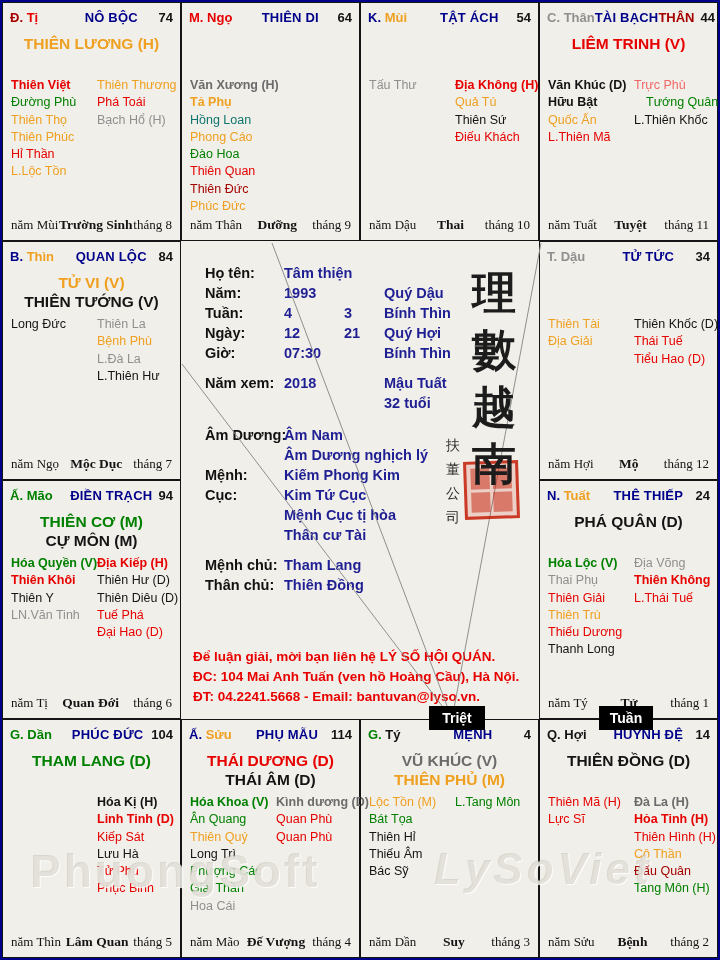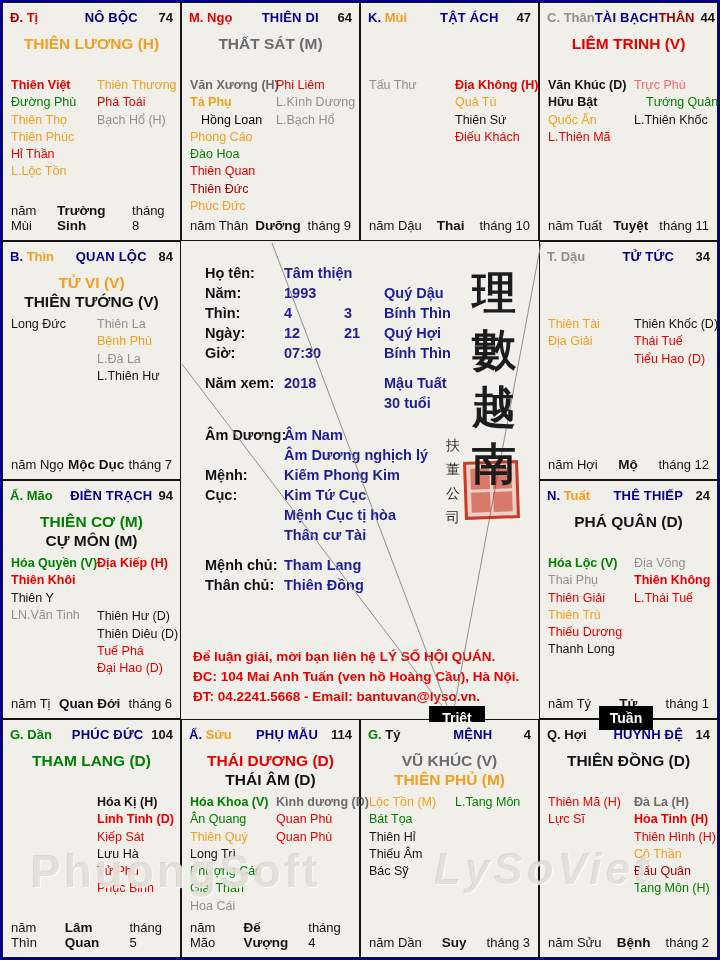--- a/index.html
+++ b/index.html
@@ -12,35 +12,35 @@
        font-size:13px;font-weight:bold;white-space:nowrap;}
   .hdr .sb{width:54px;}
   .hdr .pn{flex:1;text-align:center;letter-spacing:.2px;}
   .hdr .numwrap{display:flex;gap:6px;}
   .mains{position:absolute;top:31px;left:2px;right:2px;text-align:center;
          font-size:15.5px;font-weight:bold;line-height:19px;white-space:nowrap;}
   .colL{position:absolute;top:74px;left:8px;width:85px;}
   .colR{position:absolute;top:74px;left:94px;right:3px;}
   .star{font-size:12.5px;line-height:17.3px;white-space:nowrap;}
   .ftr{position:absolute;bottom:7px;left:8px;right:8px;display:flex;
-       justify-content:space-between;align-items:baseline;font-size:13px;color:#141414;}
+       justify-content:space-between;align-items:baseline;font-size:13px;color:#141414;font-family:Liberation Serif, serif;}
   .ftr .stage{font-weight:bold;font-size:13.5px;}
   .irow{position:absolute;left:24px;right:2px;height:20px;font-size:14.5px;font-weight:bold;white-space:nowrap;}
   .irow .lab{position:absolute;left:0;color:#111;}
   .irow .v1{position:absolute;left:79px;color:#1f1f94;}
   .irow .v2{position:absolute;left:139px;color:#1f1f94;}
   .irow .v3{position:absolute;left:179px;color:#1f1f94;}
   .drow{position:absolute;left:24px;height:20px;font-size:14.5px;font-weight:bold;white-space:nowrap;}
   .drow .lab{position:absolute;left:0;color:#111;}
   .drow .val{position:absolute;left:79px;color:#1f1f94;}
   .contact{position:absolute;left:12px;height:20px;font-size:13.5px;font-weight:bold;
            color:#e80000;white-space:nowrap;}
   .badge{position:absolute;background:#000;color:#fff;font-size:14px;font-weight:bold;
          text-align:center;line-height:24px;z-index:6;}
-  .badge.triet{left:427px;top:704px;width:56px;height:16px;}
+  .badge.triet{left:427px;top:704px;width:56px;height:24px;}
   .badge.tuan{left:597px;top:704px;width:54px;height:24px;}
   .lines{position:absolute;left:0;top:0;z-index:2;pointer-events:none;}
   .wm{position:absolute;z-index:1;color:rgba(165,158,140,0.30);font-weight:bold;pointer-events:none;
       text-shadow:1px 1px 1px rgba(255,255,255,.9);}
   .wm-left{left:28px;top:842px;font-size:46px;letter-spacing:3px;}
   .wm-right{left:432px;top:842px;font-size:44px;font-style:italic;letter-spacing:4px;}
   .calli{position:absolute;left:464px;top:268px;display:flex;flex-direction:column;gap:11px;
          font-family:"DejaVu Serif",serif;font-size:44px;line-height:46px;color:#1c1c1c;
          font-weight:bold;z-index:4;text-align:center;width:56px;}
   .calli-side{position:absolute;left:444px;top:436px;display:flex;flex-direction:column;gap:9px;
@@ -96,50 +96,42 @@
       </div>
     </div>
   <div class="cell" style="left:25%;top:0%;width:25%;height:25%">
       <div class="hdr">
         <div class="sb"><span style="color: rgb(230, 0, 0); font-weight: bold;">M. </span><span style="color: rgb(230, 0, 0); font-weight: bold;">Ngọ</span></div>
         <span class="pn" style="color: rgb(0, 0, 139); font-weight: bold;">THIÊN DI</span>
         <div class="numwrap">
           <span style="color: rgb(20, 20, 20); font-weight: bold;">64</span>
         </div>
       </div>
-      <div class="mains">
-        <div style="color: rgb(107, 107, 107);">THẤT SÁT (M)</div>
-      </div>
       <div class="colL">
         <div class="star" style="color: rgb(107, 107, 107); font-weight: bold;">Văn Xương (H)</div>
         <div class="star" style="color: rgb(239, 160, 33); font-weight: bold;">Tả Phụ</div>
-        <div class="star" style="color: #000000; margin-left: 11px;">Hồng Loan</div>
+        <div class="star" style="color: #0f766e;">Hồng Loan</div>
         <div class="star" style="color: rgb(239, 160, 33);">Phong Cáo</div>
         <div class="star" style="color: rgb(0, 128, 0);">Đào Hoa</div>
         <div class="star" style="color: rgb(230, 0, 0);">Thiên Quan</div>
         <div class="star" style="color: rgb(164, 0, 0);">Thiên Đức</div>
         <div class="star" style="color: rgb(239, 160, 33);">Phúc Đức</div>
       </div>
-      <div class="colR">
-        <div class="star" style="color: rgb(230, 0, 0);">Phi Liêm</div>
-        <div class="star" style="color: rgb(143, 143, 143);">L.Kình Dương</div>
-        <div class="star" style="color: rgb(143, 143, 143);">L.Bạch Hổ</div>
-      </div>
       <div class="ftr">
         <span style="color: rgb(20, 20, 20);">năm Thân</span>
         <span class="stage" style="color: rgb(20, 20, 20); font-weight: bold;">Dưỡng</span>
         <span style="color: rgb(20, 20, 20);">tháng 9</span>
       </div>
     </div>
   <div class="cell" style="left:50%;top:0%;width:25%;height:25%">
       <div class="hdr">
         <div class="sb"><span style="color: rgb(0, 0, 139); font-weight: bold;">K. </span><span style="color: rgb(239, 160, 33); font-weight: bold;">Mùi</span></div>
         <span class="pn" style="color: rgb(0, 0, 139); font-weight: bold;">TẬT ÁCH</span>
         <div class="numwrap">
-          <span style="color: rgb(20, 20, 20); font-weight: bold;">47</span>
+          <span style="color: rgb(20, 20, 20); font-weight: bold;">54</span>
         </div>
       </div>
       <div class="colL">
         <div class="star" style="color: rgb(143, 143, 143);">Tấu Thư</div>
       </div>
       <div class="colR">
         <div class="star" style="color: rgb(230, 0, 0); font-weight: bold;">Địa Không (H)</div>
         <div class="star" style="color: rgb(239, 160, 33);">Quả Tú</div>
         <div class="star" style="color: rgb(20, 20, 20);">Thiên Sứ</div>
         <div class="star" style="color: rgb(230, 0, 0);">Điếu Khách</div>
@@ -242,21 +234,21 @@
         <div style="color: rgb(20, 20, 20);">CỰ MÔN (M)</div>
       </div>
       <div class="colL">
         <div class="star" style="color: rgb(0, 128, 0); font-weight: bold;">Hóa Quyền (V)</div>
         <div class="star" style="color: rgb(230, 0, 0); font-weight: bold;">Thiên Khôi</div>
         <div class="star" style="color: rgb(20, 20, 20);">Thiên Y</div>
         <div class="star" style="color: rgb(143, 143, 143);">LN.Văn Tinh</div>
       </div>
       <div class="colR">
         <div class="star" style="color: rgb(230, 0, 0); font-weight: bold;">Địa Kiếp (H)</div>
-        <div class="star" style="color: rgb(20, 20, 20); margin-top: 36px;">Thiên Hư (D)</div>
+        <div class="star" style="color: rgb(20, 20, 20);">Thiên Hư (D)</div>
         <div class="star" style="color: rgb(20, 20, 20);">Thiên Diêu (D)</div>
         <div class="star" style="color: rgb(230, 0, 0);">Tuế Phá</div>
         <div class="star" style="color: rgb(230, 0, 0);">Đại Hao (D)</div>
       </div>
       <div class="ftr">
         <span style="color: rgb(20, 20, 20);">năm Tị</span>
         <span class="stage" style="color: rgb(20, 20, 20); font-weight: bold;">Quan Đới</span>
         <span style="color: rgb(20, 20, 20);">tháng 6</span>
       </div>
     </div>
@@ -409,21 +401,21 @@
       <div class="irow" style="top: 24px;">
         <span class="lab" style="font-weight: bold;">Họ tên:</span>
         <span class="v1" style="font-weight: bold;">Tâm thiện</span>
       </div>
       <div class="irow" style="top: 44px;">
         <span class="lab" style="font-weight: bold;">Năm:</span>
         <span class="v1" style="font-weight: bold;">1993</span>
         <span class="v3" style="font-weight: bold;">Quý Dậu</span>
       </div>
       <div class="irow" style="top: 64px;">
-        <span class="lab" style="font-weight: bold;">Thìn:</span>
+        <span class="lab" style="font-weight: bold;">Tuần:</span>
         <span class="v1" style="font-weight: bold;">4</span>
         <span class="v2" style="font-weight: bold;">3</span>
         <span class="v3" style="font-weight: bold;">Bính Thìn</span>
       </div>
       <div class="irow" style="top: 84px;">
         <span class="lab" style="font-weight: bold;">Ngày:</span>
         <span class="v1" style="font-weight: bold;">12</span>
         <span class="v2" style="font-weight: bold;">21</span>
         <span class="v3" style="font-weight: bold;">Quý Hợi</span>
       </div>
@@ -431,21 +423,21 @@
         <span class="lab" style="font-weight: bold;">Giờ:</span>
         <span class="v1" style="font-weight: bold;">07:30</span>
         <span class="v3" style="font-weight: bold;">Bính Thìn</span>
       </div>
       <div class="irow" style="top: 134px;">
         <span class="lab" style="font-weight: bold;">Năm xem:</span>
         <span class="v1" style="font-weight: bold;">2018</span>
         <span class="v3" style="font-weight: bold;">Mậu Tuất</span>
       </div>
       <div class="irow" style="top: 154px;">
-        <span class="v3" style="font-weight: bold;">30 tuổi</span>
+        <span class="v3" style="font-weight: bold;">32 tuổi</span>
       </div>
       <div class="drow" style="top: 186px;">
         <span class="lab" style="font-weight: bold;">Âm Dương:</span>
         <span class="val" style="font-weight: bold;">Âm Nam</span>
       </div>
       <div class="drow" style="top: 206px;">
         <span class="val" style="font-weight: bold;">Âm Dương nghịch lý</span>
       </div>
       <div class="drow" style="top: 226px;">
         <span class="lab" style="font-weight: bold;">Mệnh:</span>

